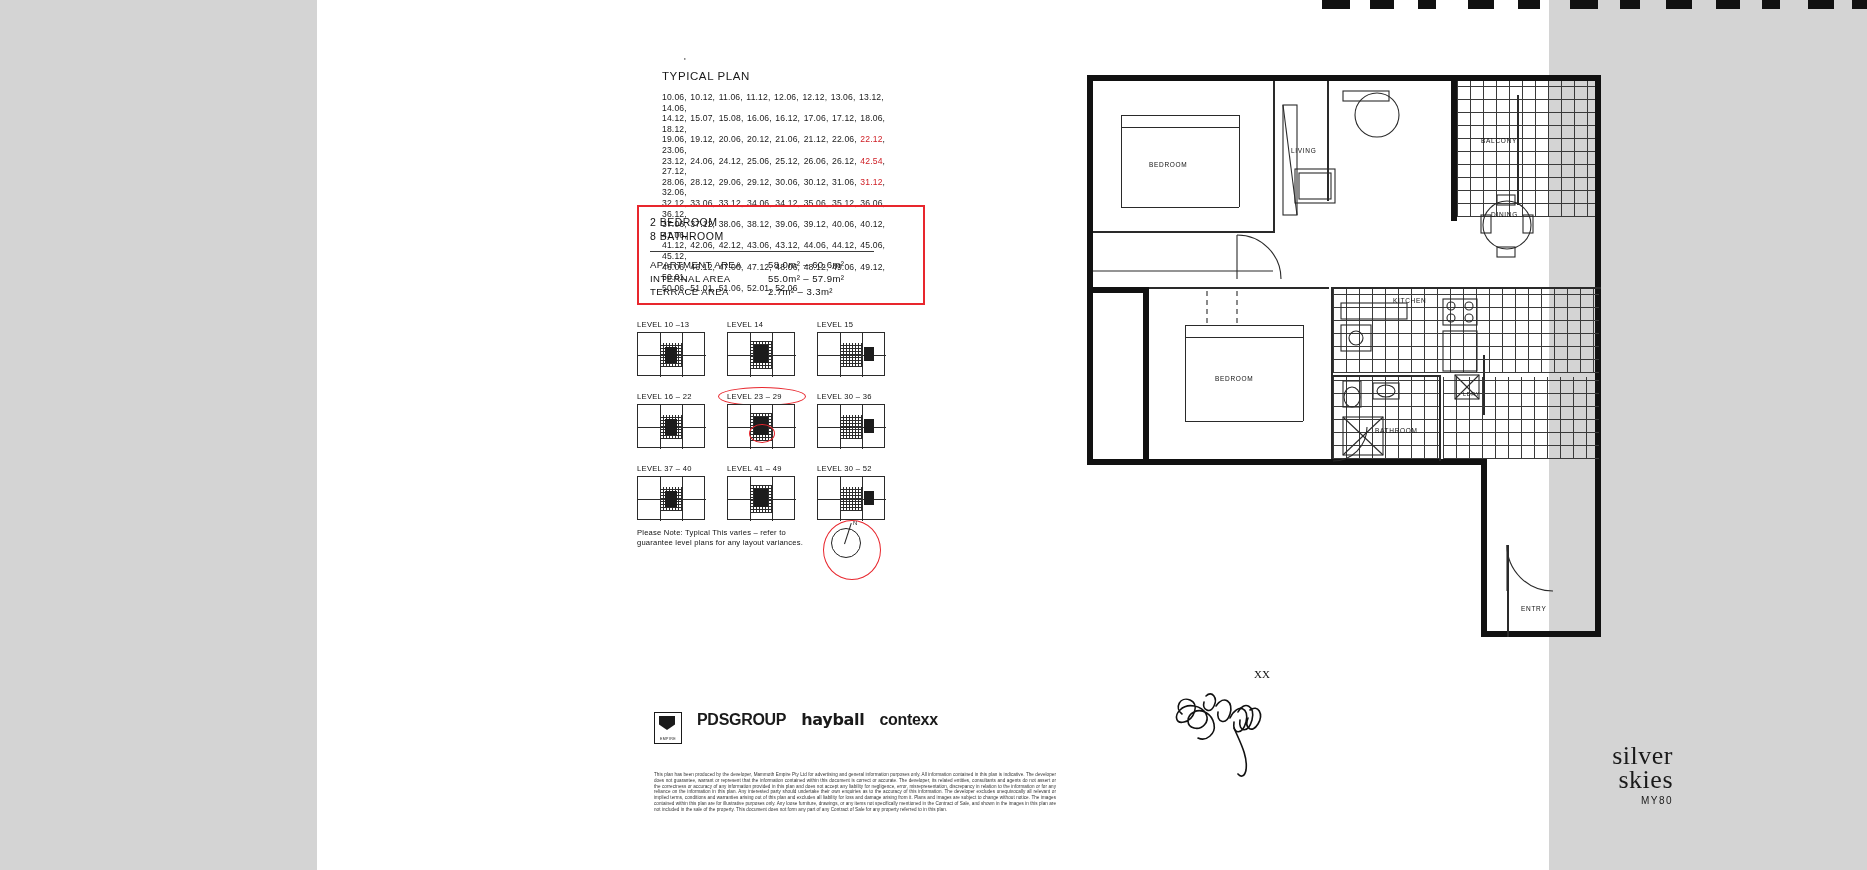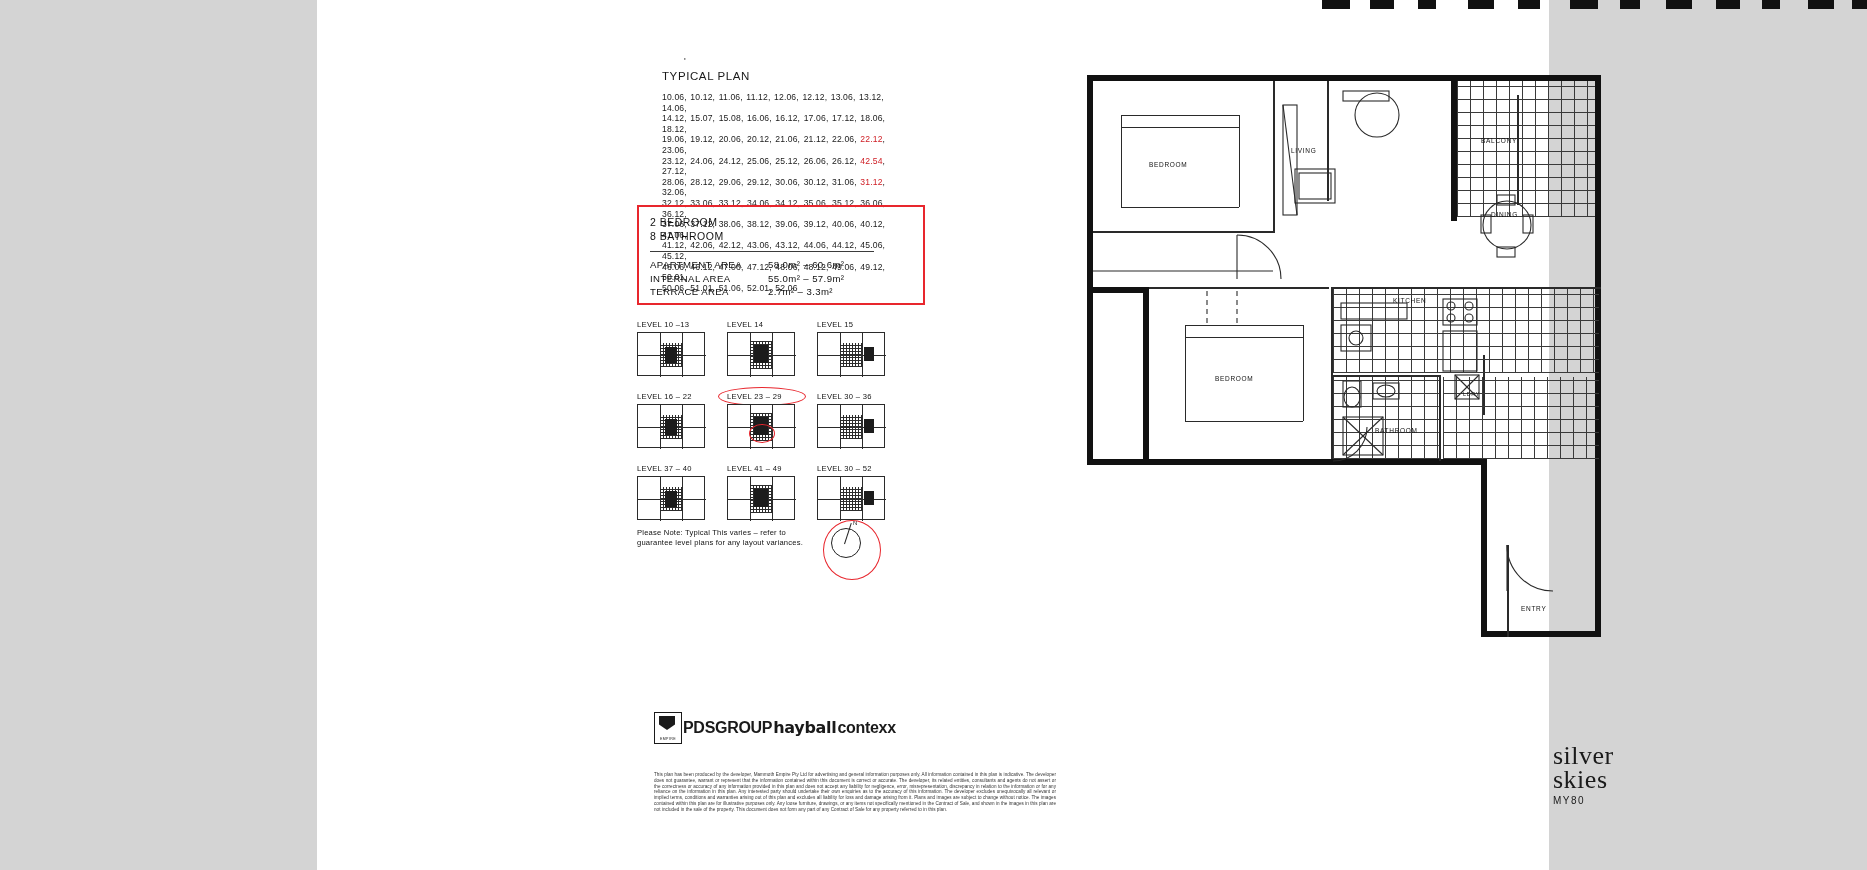--- a/index.html
+++ b/index.html
@@ -205,22 +205,22 @@
     border: 1.4px solid #e8262d;
     border-radius: 50%;
   }
 
   
   .logos {
     position: absolute;
     left: 337px;
     top: 712px;
     display: flex;
-    align-items: center;
-    gap: 1px;
+    align-items: flex-start;
+    gap: 15px;
   }
   .logo-crest {
     width: 26px; height: 30px;
     border: 1px solid #1a1a1a;
     position: relative;
     font-size: 5px;
     color: #1a1a1a;
     text-align: center;
   }
   .logo-crest .crestmark {
@@ -293,21 +293,21 @@
     white-space: nowrap;
   }
   .plan .sm { font-size: 5.4px; }
 
   
   .brand {
     position: absolute;
     left: 1553px;
     top: 744px;
     width: 120px;
-    text-align: left;
+    text-align: right;
     color: #1a1a1a;
   }
   .brand .b1, .brand .b2 {
     font-family: "Liberation Serif", serif;
     font-size: 26px;
     line-height: 24px;
     letter-spacing: 0.5px;
   }
   .brand .b3 {
     font-size: 10px;
@@ -499,20 +499,34 @@
         <div class="crestmark"></div>
         <div class="crestname">EMPIRE</div>
       </div>
       <div class="logo-txt">PDSGROUP</div>
       <div class="logo-txt logo-hayball">hayball</div>
       <div class="logo-txt">contexx</div>
     </div>
 
     <div class="disclaimer">This plan has been produced by the developer, Mammoth Empire Pty Ltd for advertising and general information purposes only. All information contained in this plan is indicative. The developer does not guarantee, warrant or represent that the information contained within this document is correct or accurate. The developer, its related entities, consultants and agents do not assert or the correctness or accuracy of any information provided in this plan and does not accept any liability for negligence, error, misrepresentation, discrepancy in relation to the information or for any reliance on the information in this plan. Any interested party should undertake their own enquiries as to the accuracy of this information. The developer excludes unequivocally all relevant or implied terms, conditions and warranties arising out of this plan and excludes all liability for loss and damage arising from it. Plans and images are subject to change without notice. The images contained within this plan are for illustrative purposes only. Any loose furniture, drawings, or any items not specifically mentioned in the Contract of Sale, and shown in the images in this plan are not included in the sale of the property. This document does not form any part of any Contract of Sale for any property referred to in this plan.</div>
 
+    <div class="sig">
+      <div class="xx">XX</div>
+      <svg width="130" height="110" viewBox="0 0 130 110">
+        <g fill="none" stroke="#111" stroke-width="1.6" stroke-linecap="round">
+          <path d="M10,42 C2,36 8,24 18,28 C28,32 22,48 12,50 C4,52 2,44 8,38 C16,30 30,34 34,42 C38,50 30,58 22,56 C14,54 14,44 22,40 C30,36 40,42 42,52 C44,62 34,70 26,66"></path>
+          <path d="M34,24 C40,18 46,26 42,34 C38,42 30,38 32,30"></path>
+          <path d="M44,34 C52,22 62,30 58,42 C54,54 44,50 46,40"></path>
+          <path d="M58,46 C66,30 78,36 74,50 C70,64 60,62 62,50"></path>
+          <path d="M66,40 C72,28 84,34 80,48 C76,62 66,60 68,48"></path>
+          <path d="M62,56 C68,70 76,84 74,98 C73,104 69,106 66,102"></path>
+          <path d="M78,38 C86,32 92,42 86,52 C80,62 72,56 76,46"></path>
+        </g>
+      </svg>
+    </div>
 
     <div class="plan">
 
       <div class="w" style="left:0px;top:0px;width:370px;height:6px;"></div>
       <div class="w" style="left:0px;top:0px;width:6px;height:390px;"></div>
       <div class="w" style="left:0px;top:384px;width:400px;height:6px;"></div>
       <div class="w" style="left:394px;top:384px;width:6px;height:178px;"></div>
       <div class="w" style="left:394px;top:556px;width:120px;height:6px;"></div>
       <div class="w" style="left:508px;top:140px;width:6px;height:422px;"></div>
       <div class="w" style="left:364px;top:0px;width:6px;height:146px;"></div>

